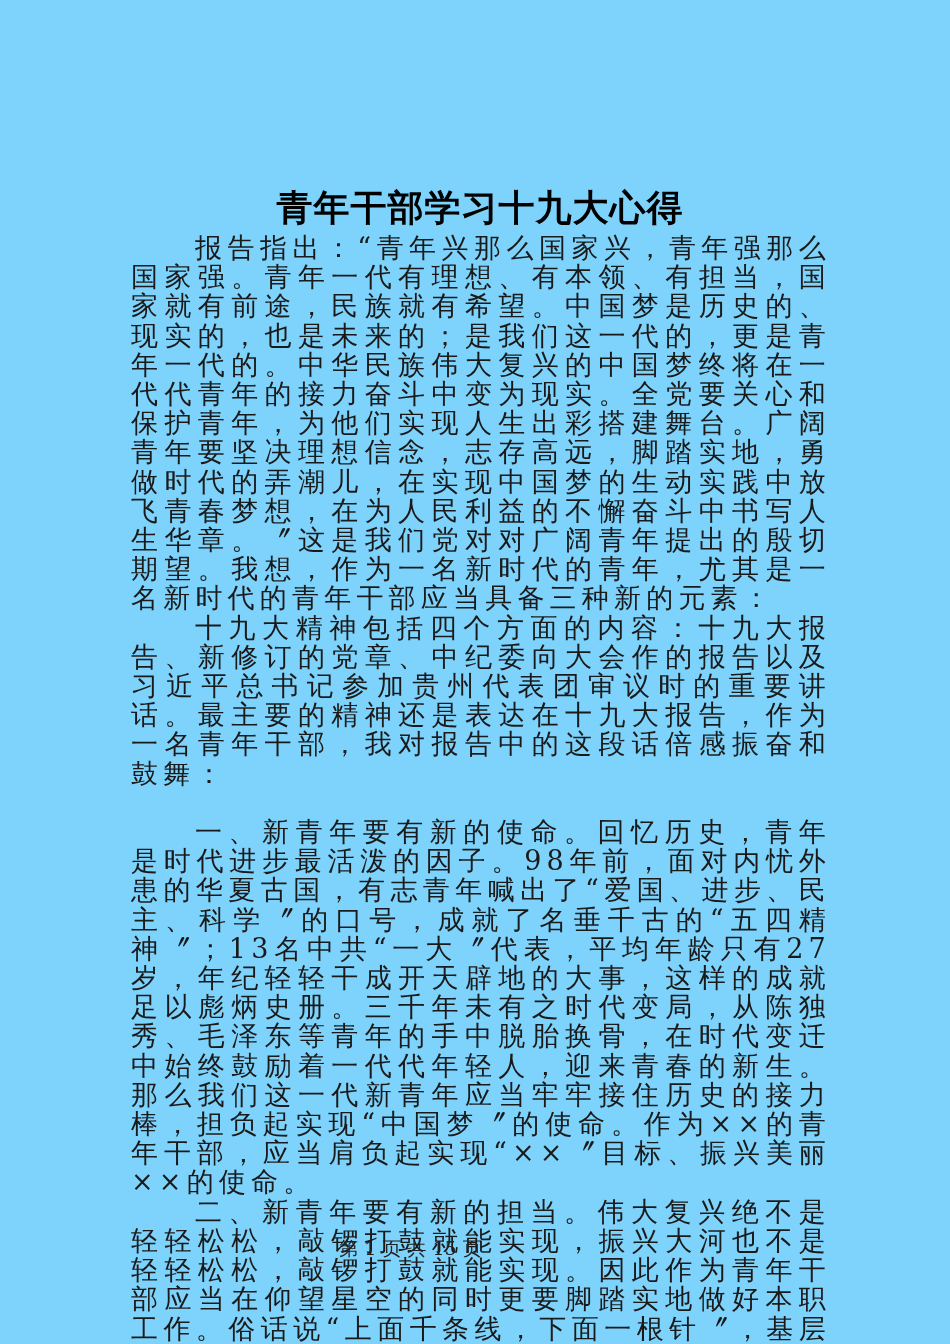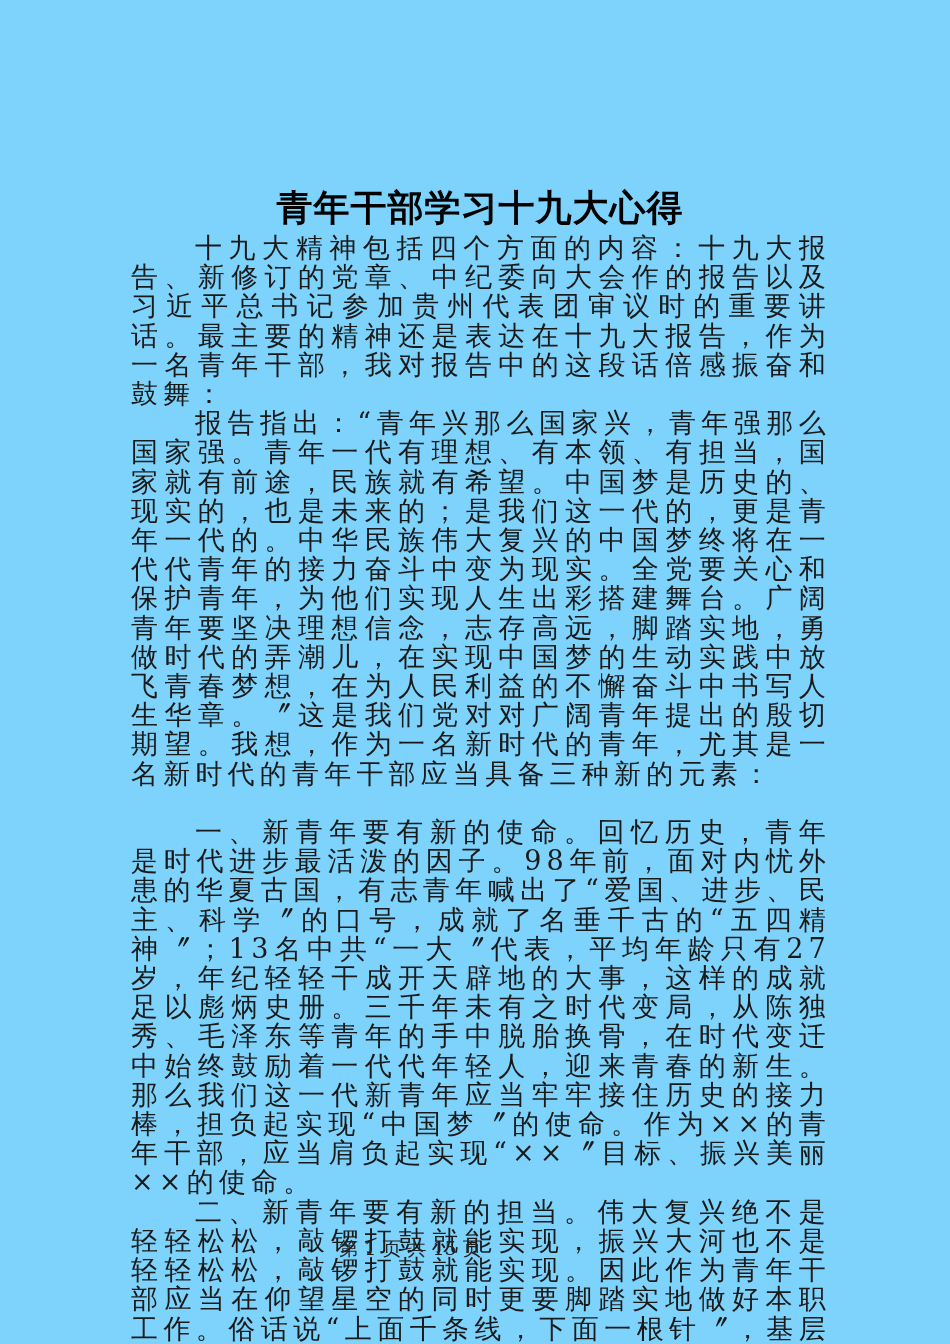--- a/index.html
+++ b/index.html
@@ -72,22 +72,22 @@
     }
   </style>
 </head>
 <body>
 
 <div class="page">
 
   <h1 class="title">青年干部学习十九大心得</h1>
 
   <div class="body-text">
+    <p class="para">报告指出：“青年兴那么国家兴，青年强那么国家强。青年一代有理想、有本领、有担当，国家就有前途，民族就有希望。中国梦是历史的、现实的，也是未来的；是我们这一代的，更是青年一代的。中华民族伟大复兴的中国梦终将在一代代青年的接力奋斗中变为现实。全党要关心和保护青年，为他们实现人生出彩搭建舞台。广阔青年要坚决理想信念，志存高远，脚踏实地，勇做时代的弄潮儿，在实现中国梦的生动实践中放飞青春梦想，在为人民利益的不懈奋斗中书写人生华章。〞这是我们党对对广阔青年提出的殷切期望。我想，作为一名新时代的青年，尤其是一名新时代的青年干部应当具备三种新的元素：</p>
     <p class="para">十九大精神包括四个方面的内容：十九大报告、新修订的党章、中纪委向大会作的报告以及习近平总书记参加贵州代表团审议时的重要讲话。最主要的精神还是表达在十九大报告，作为一名青年干部，我对报告中的这段话倍感振奋和鼓舞：</p>
-    <p class="para">报告指出：“青年兴那么国家兴，青年强那么国家强。青年一代有理想、有本领、有担当，国家就有前途，民族就有希望。中国梦是历史的、现实的，也是未来的；是我们这一代的，更是青年一代的。中华民族伟大复兴的中国梦终将在一代代青年的接力奋斗中变为现实。全党要关心和保护青年，为他们实现人生出彩搭建舞台。广阔青年要坚决理想信念，志存高远，脚踏实地，勇做时代的弄潮儿，在实现中国梦的生动实践中放飞青春梦想，在为人民利益的不懈奋斗中书写人生华章。〞这是我们党对对广阔青年提出的殷切期望。我想，作为一名新时代的青年，尤其是一名新时代的青年干部应当具备三种新的元素：</p>
     <div class="blank"></div>
     <p class="para">一、新青年要有新的使命。回忆历史，青年是时代进步最活泼的因子。98年前，面对内忧外患的华夏古国，有志青年喊出了“爱国、进步、民主、科学〞的口号，成就了名垂千古的“五四精神〞；13名中共“一大〞代表，平均年龄只有27岁，年纪轻轻干成开天辟地的大事，这样的成就足以彪炳史册。三千年未有之时代变局，从陈独秀、毛泽东等青年的手中脱胎换骨，在时代变迁中始终鼓励着一代代年轻人，迎来青春的新生。那么我们这一代新青年应当牢牢接住历史的接力棒，担负起实现“中国梦〞的使命。作为××的青年干部，应当肩负起实现“××〞目标、振兴美丽××的使命。</p>
     <p class="para full-last">二、新青年要有新的担当。伟大复兴绝不是轻轻松松，敲锣打鼓就能实现，振兴大河也不是轻轻松松，敲锣打鼓就能实现。因此作为青年干部应当在仰望星空的同时更要脚踏实地做好本职工作。俗话说“上面千条线，下面一根针〞，基层纷繁复杂、困难重重。年轻的干部就应该坚持字典里没有“困难〞二字的思想，勇于担当、敢于克难。该我做的事情要做，不该我做的</p>
   </div>
 
   <div class="footer">第 1 页  共 15 页</div>
 
 </div>
 
 </body></html>

